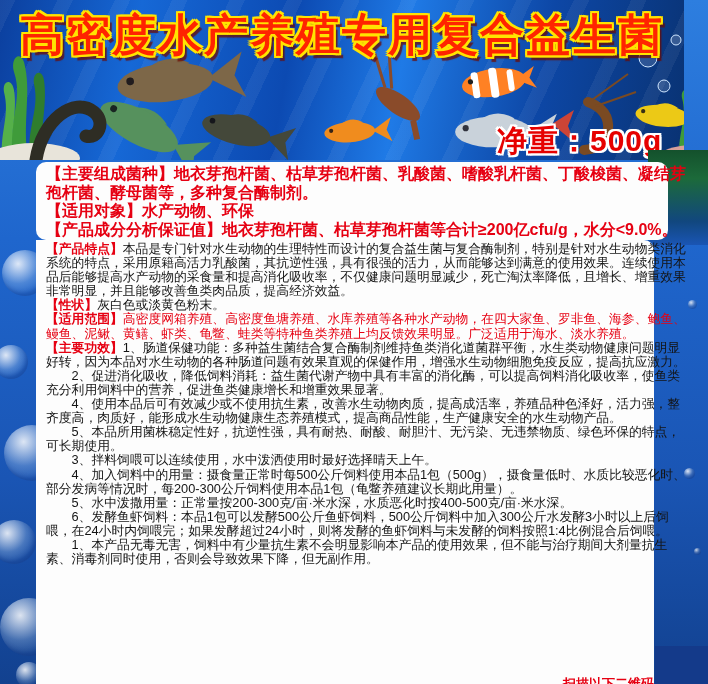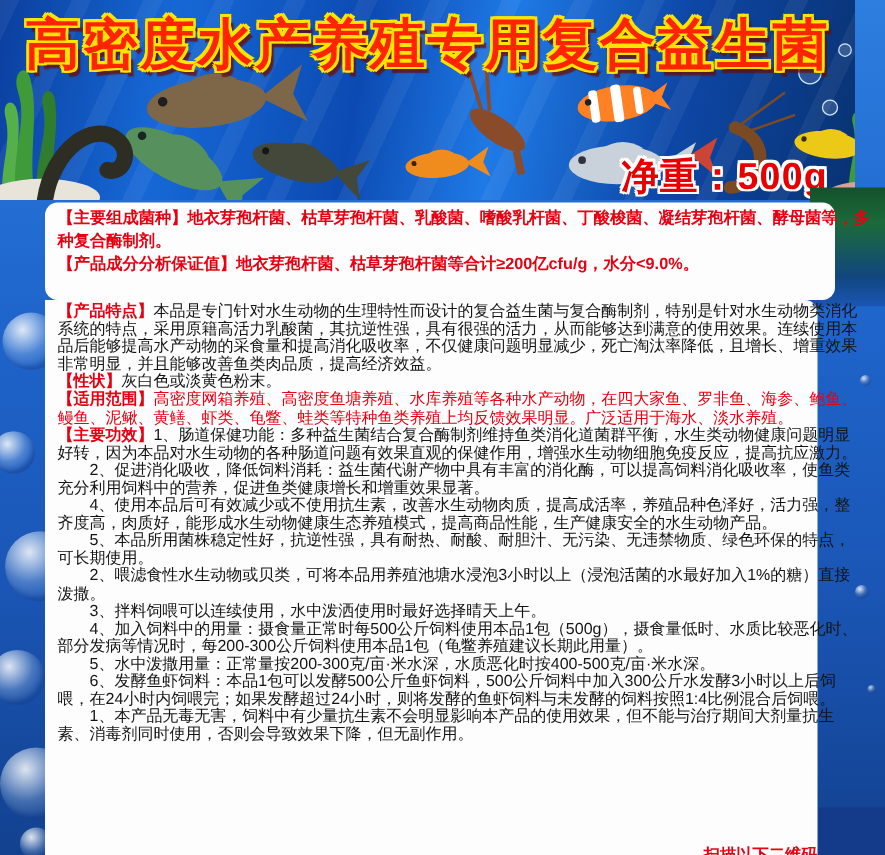--- a/index.html
+++ b/index.html
@@ -57,21 +57,21 @@
   .b8{left:684px;top:468px;width:11px;height:11px;}
   .b9{left:694px;top:548px;width:7px;height:7px;}
   .navy-block{position:absolute;left:655px;top:646px;width:53px;height:38px;background:#143a8a;}
   
   .panel{position:absolute;background:#fdfdfd;}
   .panel-top{left:36px;top:162px;width:632px;height:78px;border-radius:10px;}
   .panel-main{left:36px;top:240px;width:618px;height:444px;border-radius:0 10px 0 0;}
   
   .text-top{
     position:absolute;left:46px;top:165px;width:650px;
-    color:#e60012;font-weight:bold;font-size:13px;line-height:18.6px;
+    color:#e60012;font-weight:bold;font-size:16px;line-height:18.6px;
   }
   .text-top p{margin:0;}
   .text-main{
     position:absolute;left:46px;top:242px;width:646px;height:442px;
     color:#141414;font-size:12.8px;line-height:14.1px;
   }
   .text-main p{margin:0;}
   .lbl{color:#e60012;font-weight:bold;}
   .red-body{color:#e60012;}
   .ind{text-indent:2em;}
@@ -174,34 +174,34 @@
 <div class="bubble b7"></div>
 <div class="bubble b8"></div>
 <div class="bubble b9"></div>
 <div class="navy-block"></div>
 
 <div class="panel panel-top"></div>
 <div class="panel panel-main"></div>
 
 <div class="text-top">
   <p><span class="lbl">【主要组成菌种】</span><span>地衣芽孢杆菌、枯草芽孢杆菌、乳酸菌、嗜酸乳杆菌、丁酸梭菌、凝结芽孢杆菌、酵母菌等，多种复合酶制剂。</span></p>
+  <p><span class="lbl">【适用对象】</span><span>水产动物、环保</span></p>
   <p><span class="lbl">【产品成分分析保证值】</span><span>地衣芽孢杆菌、枯草芽孢杆菌等合计≥200亿cfu/g，水分&lt;9.0%。</span></p>
 </div>
 
 <div class="text-main">
   <p><span class="lbl">【产品特点】</span><span>本品是专门针对水生动物的生理特性而设计的复合益生菌与复合酶制剂，特别是针对水生动物类消化系统的特点，采用原籍高活力乳酸菌，其抗逆性强，具有很强的活力，从而能够达到满意的使用效果。连续使用本品后能够提高水产动物的采食量和提高消化吸收率，不仅健康问题明显减少，死亡淘汰率降低，且增长、增重效果非常明显，并且能够改善鱼类肉品质，提高经济效益。</span></p>
   <p><span class="lbl">【性状】</span><span>灰白色或淡黄色粉末。</span></p>
   <p class="red-body"><span class="lbl">【适用范围】</span><span>高密度网箱养殖、高密度鱼塘养殖、水库养殖等各种水产动物，在四大家鱼、罗非鱼、海参、鲍鱼、鳗鱼、泥鳅、黄鳝、虾类、龟鳖、蛙类等特种鱼类养殖上均反馈效果明显。广泛适用于海水、淡水养殖。</span></p>
 
   <p><span class="lbl">【主要功效】</span><span>1、肠道保健功能：多种益生菌结合复合酶制剂维持鱼类消化道菌群平衡，水生类动物健康问题明显好转，因为本品对水生动物的各种肠道问题有效果直观的保健作用，增强水生动物细胞免疫反应，提高抗应激力。</span></p>
   <p class="ind">2、促进消化吸收，降低饲料消耗：益生菌代谢产物中具有丰富的消化酶，可以提高饲料消化吸收率，使鱼类充分利用饲料中的营养，促进鱼类健康增长和增重效果显著。</p>
   <p class="ind">4、使用本品后可有效减少或不使用抗生素，改善水生动物肉质，提高成活率，养殖品种色泽好，活力强，整齐度高，肉质好，能形成水生动物健康生态养殖模式，提高商品性能，生产健康安全的水生动物产品。</p>
   <p class="ind">5、本品所用菌株稳定性好，抗逆性强，具有耐热、耐酸、耐胆汁、无污染、无违禁物质、绿色环保的特点，可长期使用。</p>
 
-  <p class="ind">2、喂滤食性水生动物或贝类，可将本品用养殖池塘水浸泡3小时以上（浸泡活菌的水最好加入1%的糖）直接泼撒。</p>
   <p class="ind">3、拌料饲喂可以连续使用，水中泼洒使用时最好选择晴天上午。</p>
   <p class="ind">4、加入饲料中的用量：摄食量正常时每500公斤饲料使用本品1包（500g），摄食量低时、水质比较恶化时、部分发病等情况时，每200-300公斤饲料使用本品1包（龟鳖养殖建议长期此用量）。</p>
   <p class="ind">5、水中泼撒用量：正常量按200-300克/亩·米水深，水质恶化时按400-500克/亩·米水深。</p>
   <p class="ind">6、发酵鱼虾饲料：本品1包可以发酵500公斤鱼虾饲料，500公斤饲料中加入300公斤水发酵3小时以上后饲喂，在24小时内饲喂完；如果发酵超过24小时，则将发酵的鱼虾饲料与未发酵的饲料按照1:4比例混合后饲喂。</p>
 
   <p class="ind">1、本产品无毒无害，饲料中有少量抗生素不会明显影响本产品的使用效果，但不能与治疗期间大剂量抗生素、消毒剂同时使用，否则会导致效果下降，但无副作用。</p>
 
 </div>
 
 <div class="footer-note">扫描以下二维码</div>

